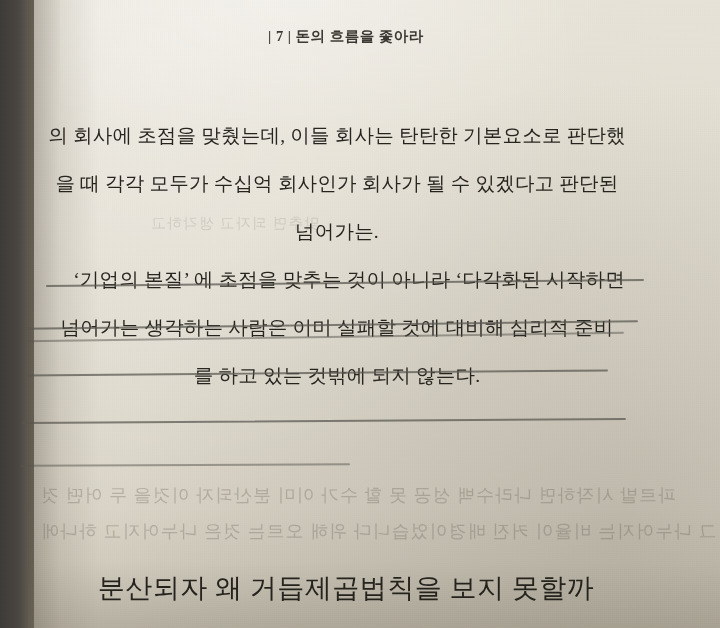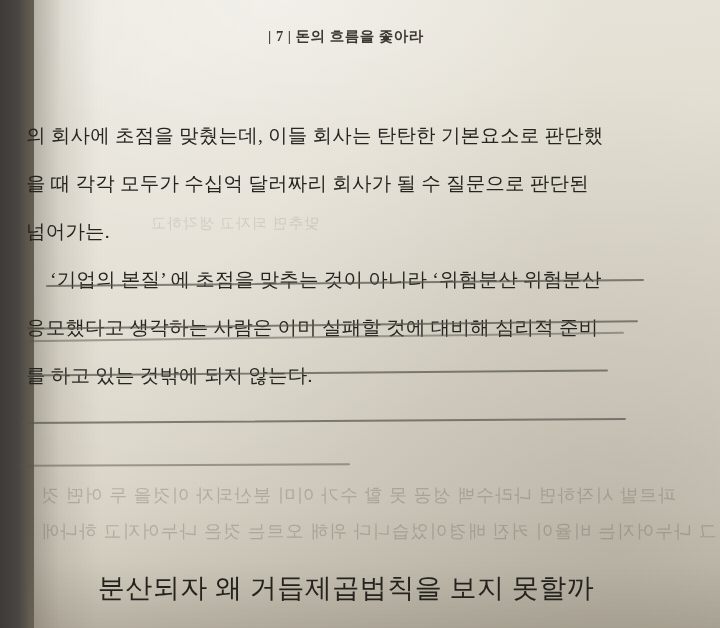--- a/index.html
+++ b/index.html
@@ -86,20 +86,21 @@
     z-index: 8;
   }
   .ln {
     position: relative;
     font-family: "Liberation Serif", serif;
     font-size: 19.5px;
     line-height: 48px;
     color: #26241f;
     white-space: nowrap;
     letter-spacing: 0.2px;
+    text-align: center;
   }
   .ln.indent { padding-left: 24px; }
 
   
   .ul {
     position: absolute;
     height: 2px;
     background: #58564f;
     opacity: 0.72;
     border-radius: 2px;
@@ -163,25 +164,25 @@
     <span>| 7 | 돈의 흐름을 좇아라</span>
   </div>
 
   <div class="ghost g1">맞추면 되자고 생각하고</div>
   <div class="ghost g2">파르발 시작하면 나라수백 성공 못 할 수가 이미 분산되자 이것을 두 어떤 것</div>
   <div class="ghost g3">그 나누어지는 비율이 커진 배경이었습니다 위해 오르는 것은 나누어지고 하나에</div>
 
   <div class="body-block">
 
     <div class="ln">의 회사에 초점을 맞췄는데, 이들 회사는 탄탄한 기본요소로 판단했</div>
-    <div class="ln">을 때 각각 모두가 수십억 달러짜리 회사가 될 수 질문으로 판단된</div>
+    <div class="ln">을 때 각각 모두가 수십억 회사인가 회사가 될 수 있겠다고 판단된</div>
     <div class="ln">넘어가는.</div>
 
-    <div class="ln indent">‘기업의 본질’ 에 초점을 맞추는 것이 아니라 ‘위험분산 위험분산</div>
-    <div class="ln">응모했다고 생각하는 사람은 이미 실패할 것에 대비해 심리적 준비</div>
+    <div class="ln indent">‘기업의 본질’ 에 초점을 맞추는 것이 아니라 ‘다각화된 시작하면</div>
+    <div class="ln">넘어가는 생각하는 사람은 이미 실패할 것에 대비해 심리적 준비</div>
     <div class="ln">를 하고 있는 것밖에 되지 않는다.</div>
 
     <div class="ul" style="left:20px;  top:170px; width:598px; transform:rotate(-0.6deg);"></div>
     <div class="ul" style="left:-2px;  top:212px; width:614px; transform:rotate(-0.7deg);"></div>
     <div class="ul soft" style="left:-2px; top:224px; width:600px; transform:rotate(-0.8deg);"></div>
     <div class="ul" style="left:-2px;  top:260px; width:584px; transform:rotate(-0.5deg);"></div>
     <div class="ul" style="left:-4px;  top:308px; width:604px; transform:rotate(-0.4deg);"></div>
     <div class="ul soft" style="left:-6px; top:352px; width:330px; transform:rotate(-0.3deg);"></div>
   </div>
 

